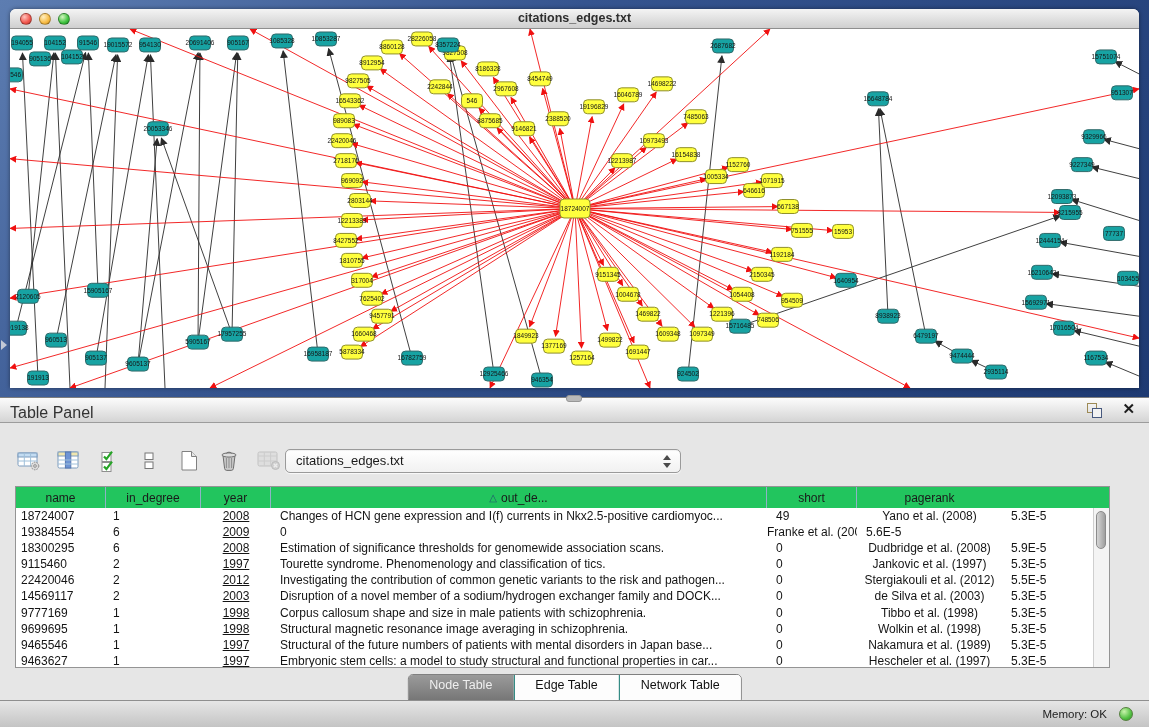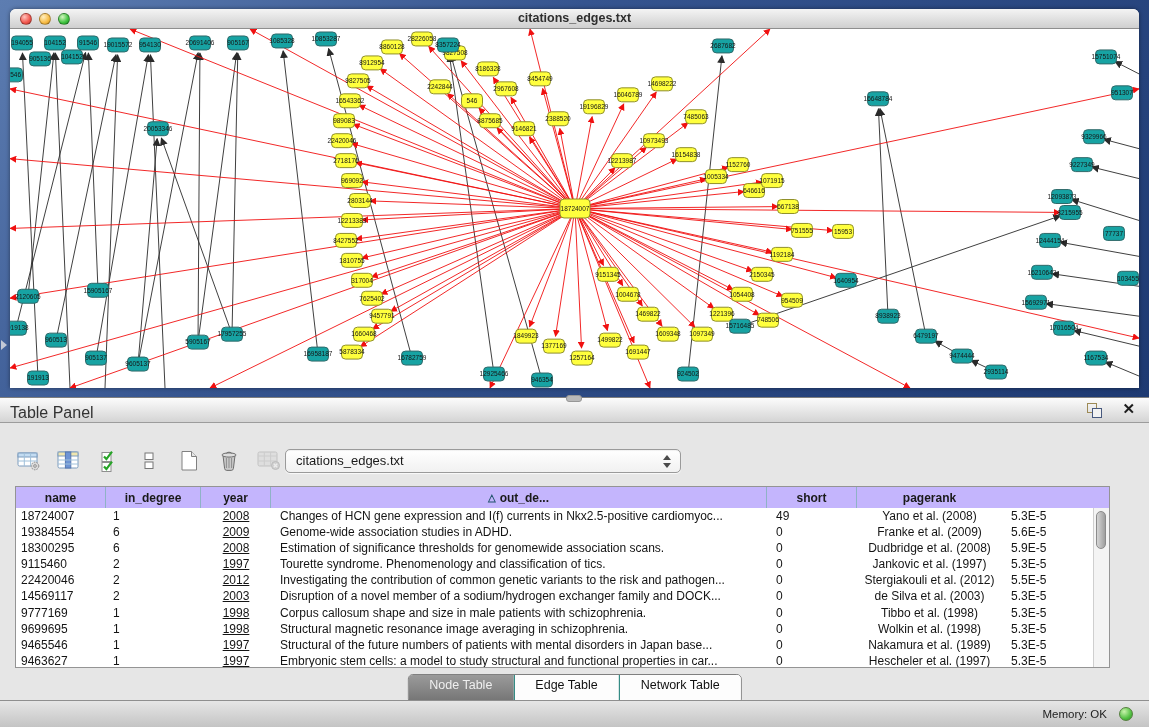--- a/index.html
+++ b/index.html
@@ -68,21 +68,21 @@
   }
   .stepper{position:absolute;right:8px;top:4px;width:10px;height:15px;}
   .stepper .up{position:absolute;left:1px;top:1px;width:0;height:0;border-left:4px solid transparent;border-right:4px solid transparent;border-bottom:5px solid #4a4a4a;}
   .stepper .dn{position:absolute;left:1px;bottom:1px;width:0;height:0;border-left:4px solid transparent;border-right:4px solid transparent;border-top:5px solid #4a4a4a;}
   
   .table-box{
     position:absolute;left:15px;top:63px;width:1095px;height:182px;box-sizing:border-box;
     background:#fff;border:1px solid #949494;
   }
   .thead{display:grid;grid-template-columns:90px 95px 70px 496px 90px 145px auto;height:21px;
-    background:#c4b5fd;border-bottom:1px solid #7fa3b8;font-weight:bold;}
+    background:#22c55e;border-bottom:1px solid #7fa3b8;}
   .th{box-sizing:border-box;border-right:1px solid #8fb2c6;font-size:12px;color:#1a1a1a;
     display:flex;align-items:center;justify-content:center;gap:4px;overflow:hidden;white-space:nowrap;}
   .th:last-child{border-right:none;}
   .th .sort{font-size:10px;color:#23556f;}
   .tbody{position:absolute;left:0;top:21px;right:15px;bottom:0;overflow:hidden;background:#fff;}
   .tr{display:grid;grid-template-columns:90px 95px 70px 496px 90px 145px auto;height:16.1px;}
   .td{font-size:12px;color:#141414;line-height:16px;white-space:nowrap;overflow:hidden;box-sizing:border-box;}
   .td.c0{padding-left:5px;}
   .td.c1{padding-left:7px;}
   .td.c2{text-align:center;text-decoration:underline;}
@@ -787,21 +787,20 @@
           <div class="td c2">2008</div>
           <div class="td c3">Changes of HCN gene expression and I(f) currents in Nkx2.5-positive cardiomyoc...</div>
           <div class="td c4">49</div>
           <div class="td c5">Yano et al. (2008)</div>
           <div class="td c6">5.3E-5</div>
         </div>
         <div class="tr">
           <div class="td c0">19384554</div>
           <div class="td c1">6</div>
           <div class="td c2">2009</div>
-          <div class="td c3">Genome-wide association studies in ADHD.</div>
           <div class="td c4">0</div>
           <div class="td c5">Franke et al. (2009)</div>
           <div class="td c6">5.6E-5</div>
         </div>
         <div class="tr">
           <div class="td c0">18300295</div>
           <div class="td c1">6</div>
           <div class="td c2">2008</div>
           <div class="td c3">Estimation of significance thresholds for genomewide association scans.</div>
           <div class="td c4">0</div>

